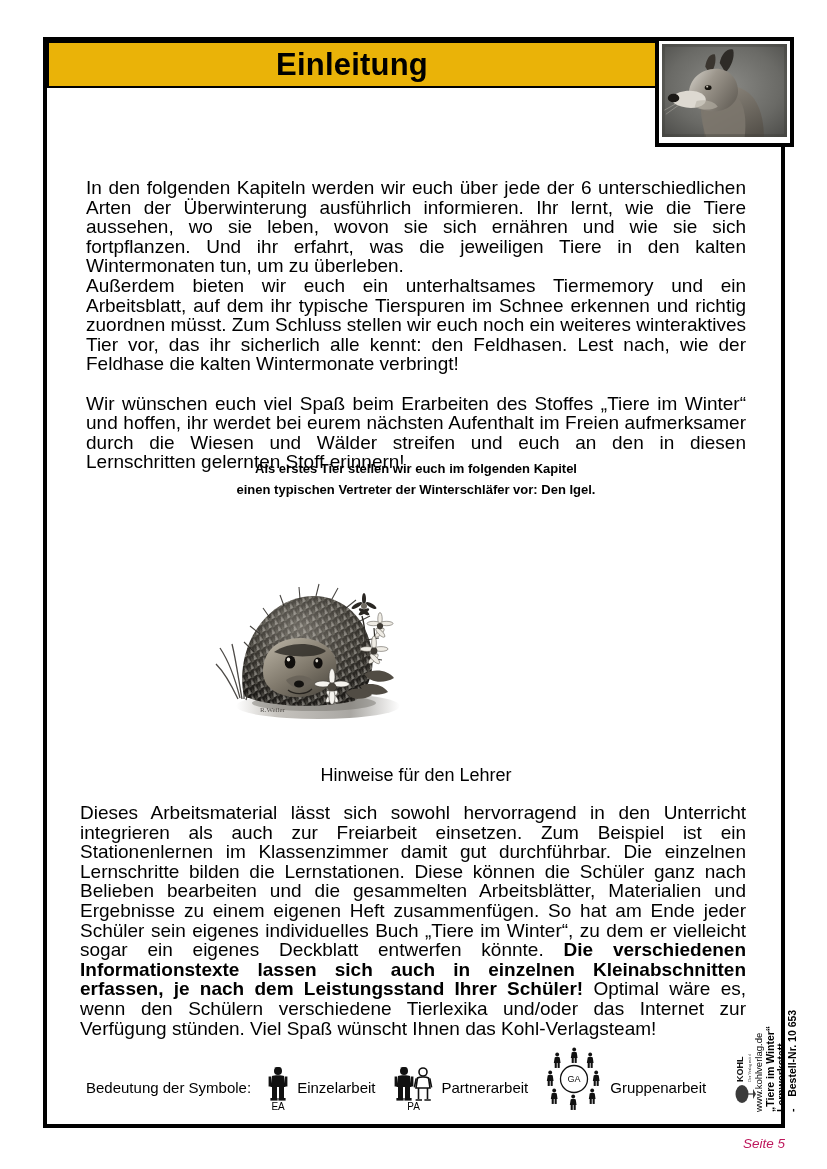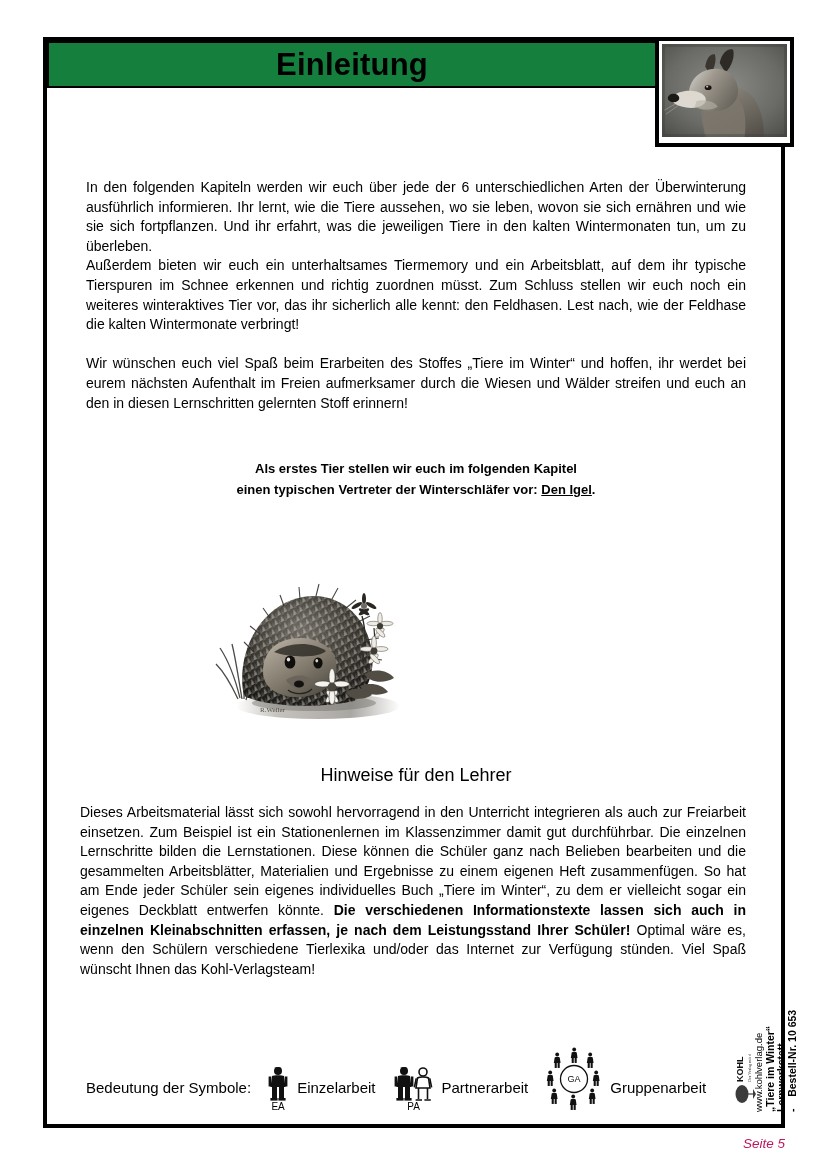--- a/index.html
+++ b/index.html
@@ -28,21 +28,21 @@
     background: #ffffff;
   }
 
   
   .title-bar {
     position: absolute;
     left: 47px;
     top: 41px;
     width: 610px;
     height: 47px;
-    background: #15803d;
+    background: #eab308;
     border: 2px solid #000000;
     box-sizing: border-box;
     display: flex;
     align-items: center;
     justify-content: center;
   }
   .title-bar .title-text {
     font-size: 31px;
     font-weight: bold;
     letter-spacing: 0.2px;
@@ -73,35 +73,35 @@
 
   
   .content {
     position: absolute;
     left: 86px;
     top: 178px;
     width: 660px;
   }
   p.body {
     margin: 0;
-    font-size: 14px;
+    font-size: 19px;
     line-height: 19.6px;
     text-align: justify;
     text-justify: inter-word;
   }
   .gap-line { height: 19.6px; }
 
   .center-bold {
     margin: 0;
     text-align: center;
     font-size: 13px;
     font-weight: bold;
     line-height: 21px;
   }
-  .u { text-decoration: underline; }
+  .u { }
 
   
   .illustration-row {
     position: absolute;
     left: 86px;
     top: 556px;
     width: 660px;
     height: 190px;
   }
   .hedgehog-figure {

